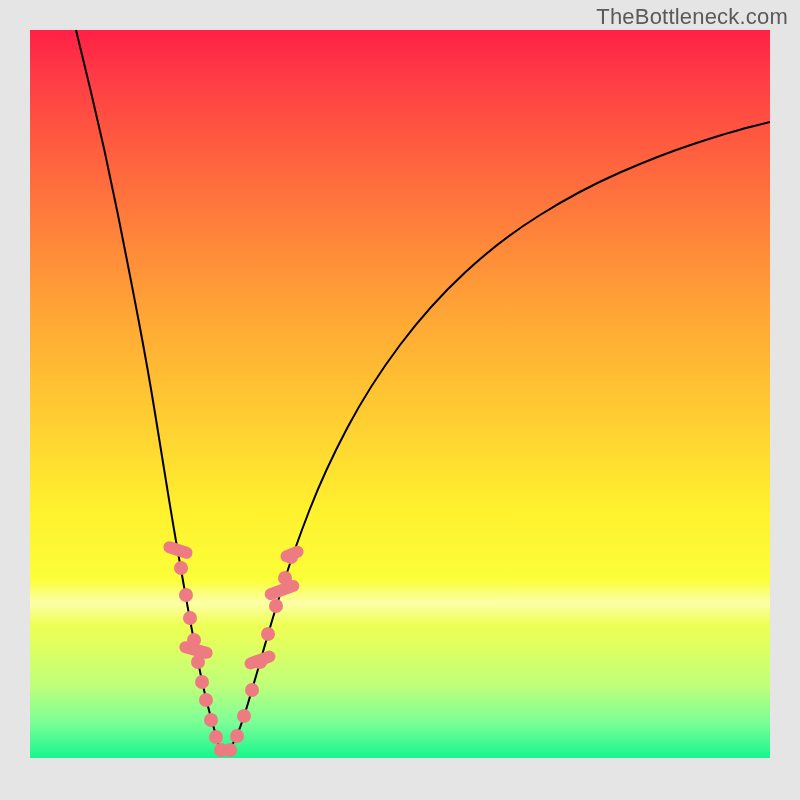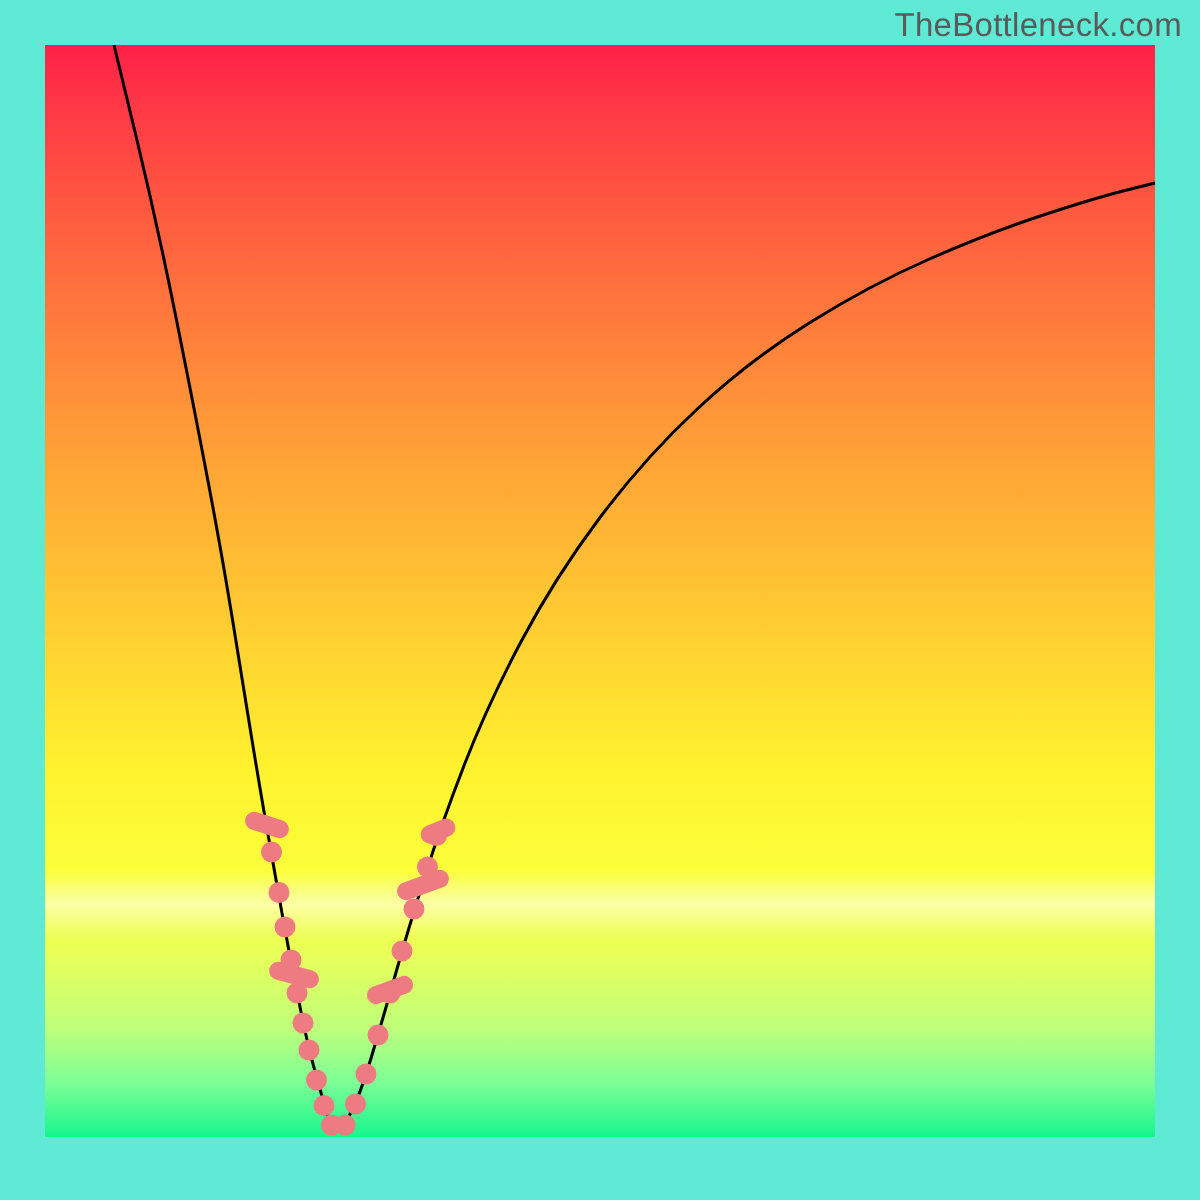--- a/index.html
+++ b/index.html
@@ -7,21 +7,21 @@
     padding: 0;
     width: 800px;
     height: 800px;
     overflow: hidden;
     font-family: Arial, Helvetica, sans-serif;
   }
   .outer {
     position: relative;
     width: 800px;
     height: 800px;
-    background: #5eead4;
+    background: #e5e5e5;
   }
   .plot {
     position: absolute;
     
     left: 30px;
     top: 30px;
     width: 740px;
     height: 728px;
     background: linear-gradient(
       to bottom,

